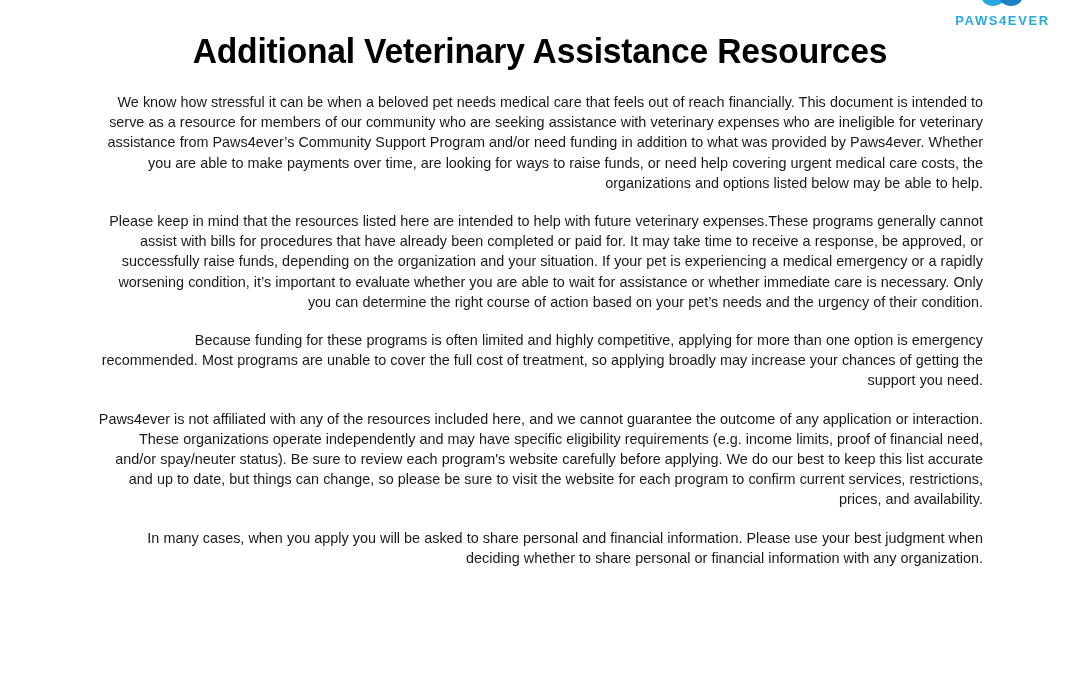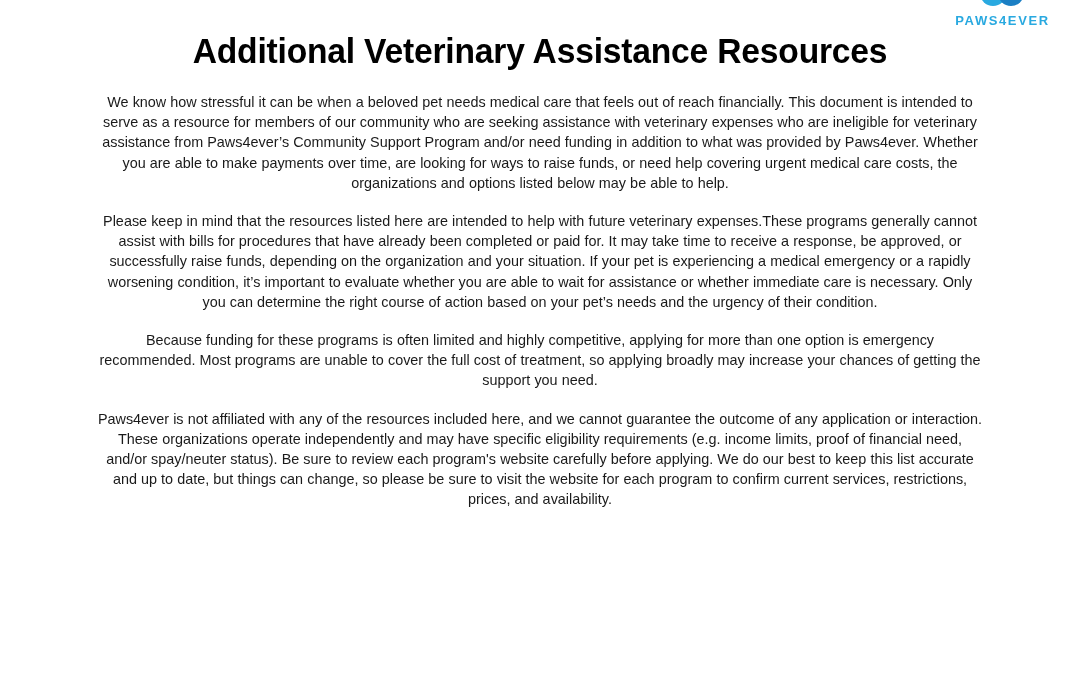--- a/index.html
+++ b/index.html
@@ -76,21 +76,21 @@
   
   .body-copy {
     position: absolute;
     top: 92px;
     left: 97px;
     width: 886px;
     font-family: "Liberation Sans", sans-serif;
     font-size: 14.4px;
     line-height: 20.2px;
     color: #1a1a1a;
-    text-align: center;
+    text-align: right;
   }
   .body-copy p {
     margin: 0 0 18px 0;
     word-spacing: 0.1px;
   }
   .body-copy p:last-child {
     margin-bottom: 0;
   }
 </style>
 </head>
@@ -109,15 +109,16 @@
     </div>
   </div>
 
   <h1 class="doc-title">Additional Veterinary Assistance Resources</h1>
 
   <div class="body-copy">
     <p>We know how stressful it can be when a beloved pet needs medical care that feels out of reach financially. This document is intended to serve as a resource for members of our community who are seeking assistance with veterinary expenses who are ineligible for veterinary assistance from Paws4ever’s Community Support Program and/or need funding in addition to what was provided by Paws4ever. Whether you are able to make payments over time, are looking for ways to raise funds, or need help covering urgent medical care costs, the organizations and options listed below may be able to help.</p>
     <p>Please keep in mind that the resources listed here are intended to help with future veterinary expenses.These programs generally cannot assist with bills for procedures that have already been completed or paid for. It may take time to receive a response, be approved, or successfully raise funds, depending on the organization and your situation. If your pet is experiencing a medical emergency or a rapidly worsening condition, it’s important to evaluate whether you are able to wait for assistance or whether immediate care is necessary. Only you can determine the right course of action based on your pet’s needs and the urgency of their condition.</p>
     <p>Because funding for these programs is often limited and highly competitive, applying for more than one option is emergency recommended. Most programs are unable to cover the full cost of treatment, so applying broadly may increase your chances of getting the support you need.</p>
     <p>Paws4ever is not affiliated with any of the resources included here, and we cannot guarantee the outcome of any application or interaction. These organizations operate independently and may have specific eligibility requirements (e.g. income limits, proof of financial need, and/or spay/neuter status). Be sure to review each program's website carefully before applying. We do our best to keep this list accurate and up to date, but things can change, so please be sure to visit the website for each program to confirm current services, restrictions, prices, and availability.</p>
+    <p>In many cases, when you apply you will be asked to share personal and financial information. Please use your best judgment when deciding whether to share personal or financial information with any organization.</p>
   </div>
 
 </div>
 
 </body></html>

